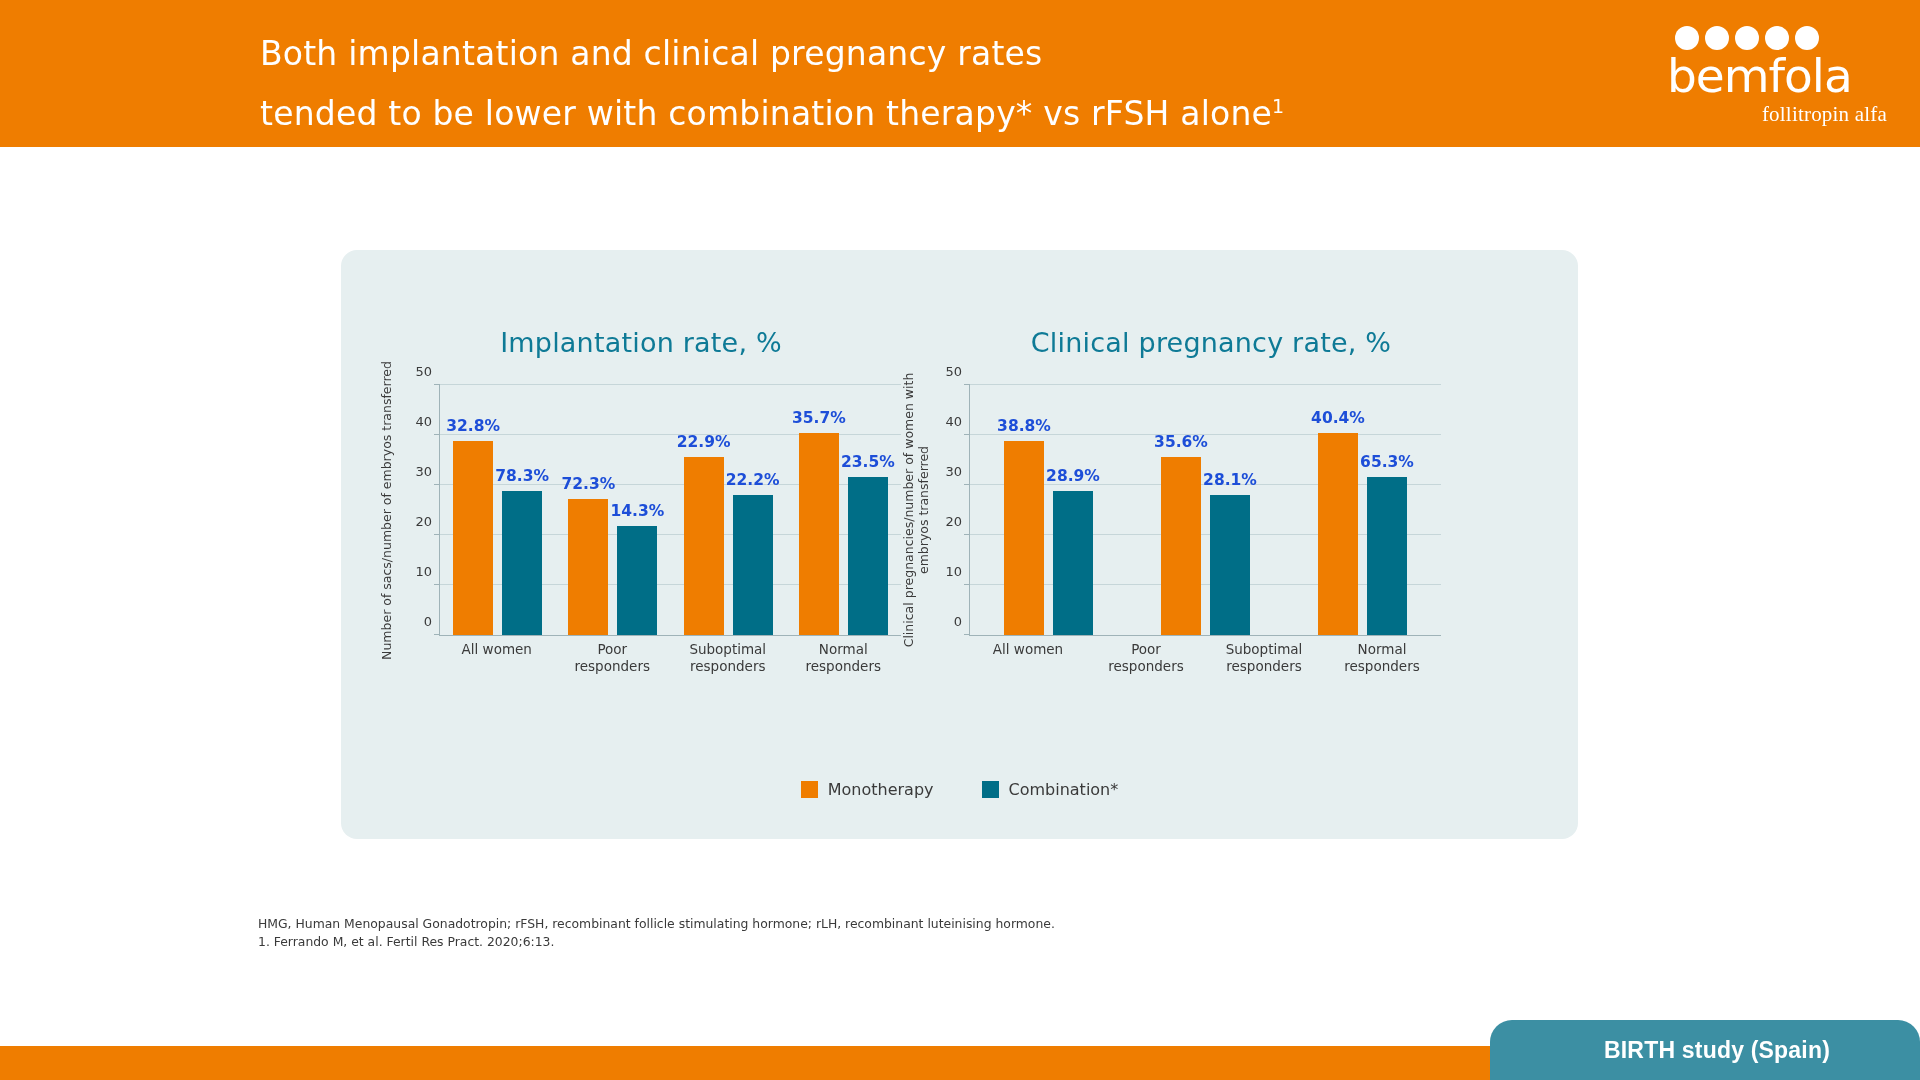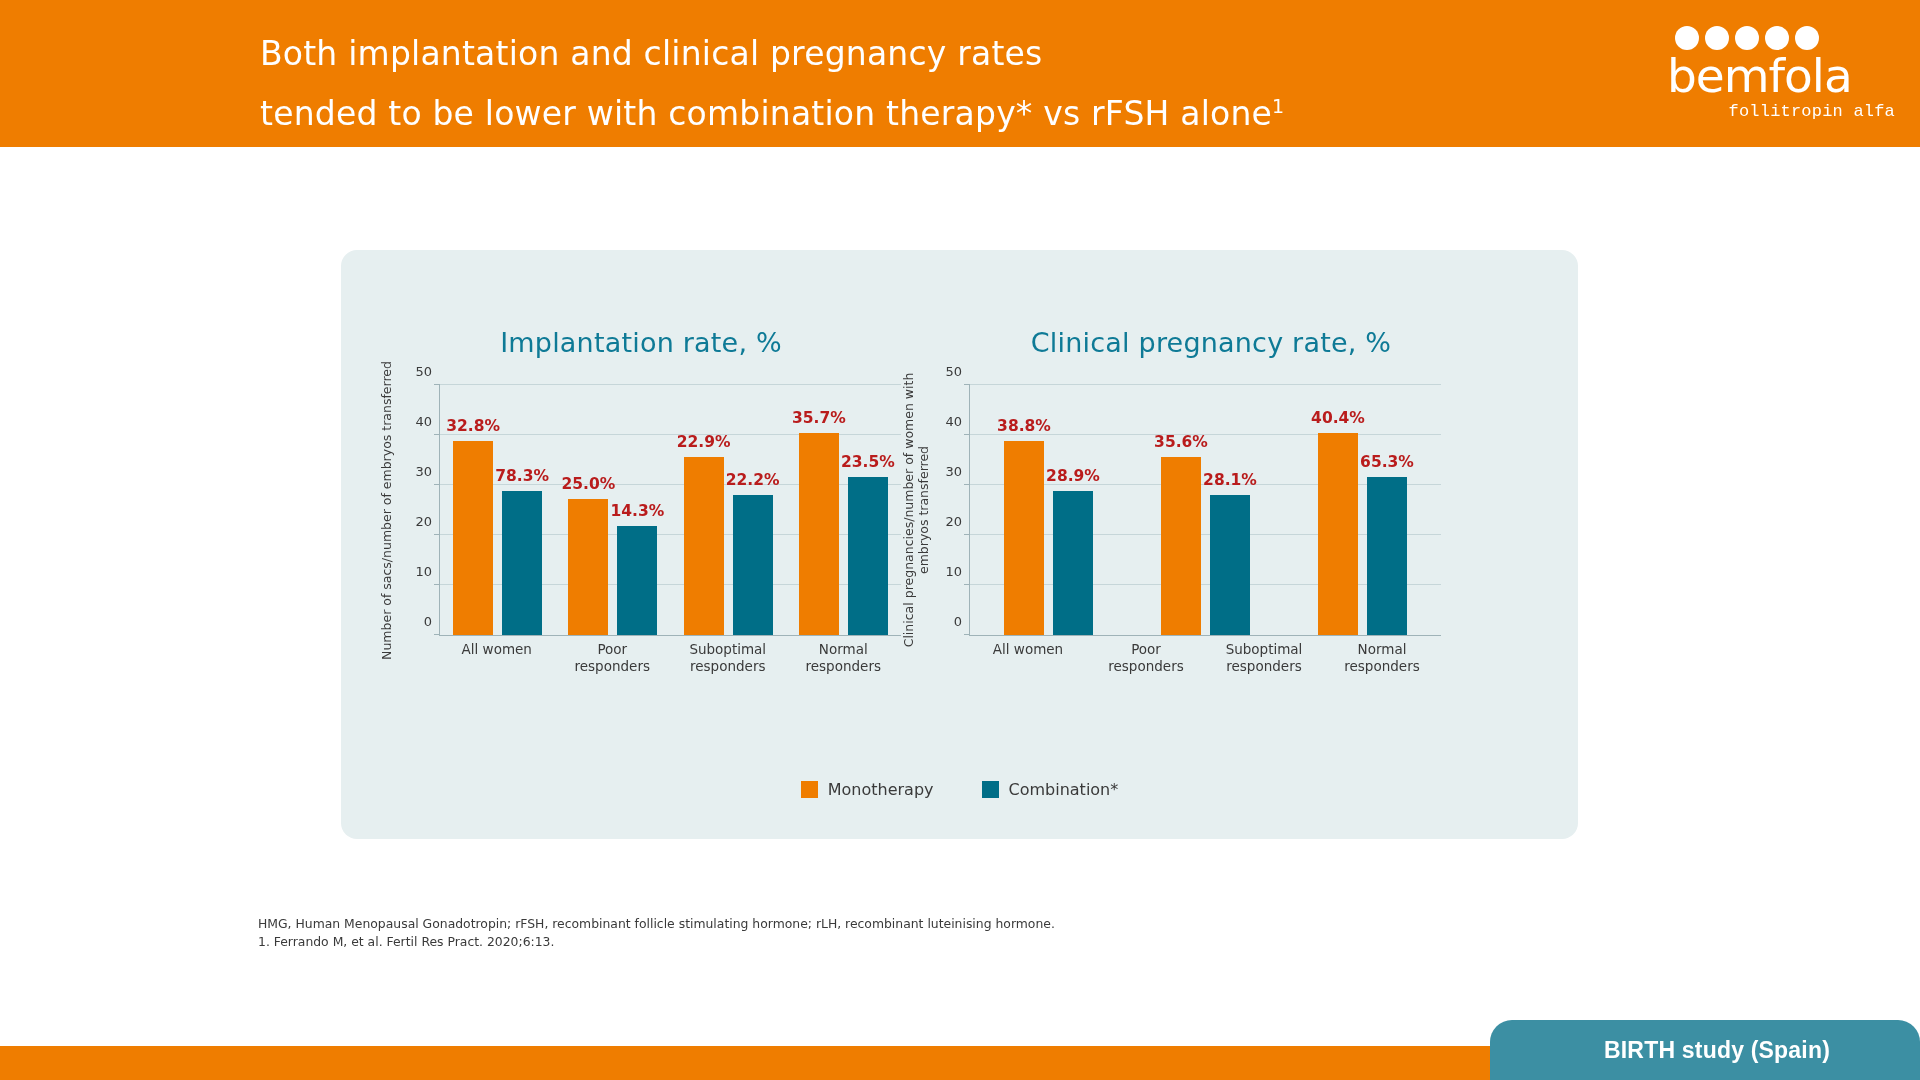--- a/index.html
+++ b/index.html
@@ -35,23 +35,23 @@
   .logo-dots span{
     display:block;width:24px;height:24px;border-radius:50%;background:#ffffff;
   }
   .logo-word{
     position:absolute;left:22px;top:28px;
     color:#ffffff;font-size:47px;line-height:52px;font-weight:400;
     letter-spacing:-1px;
     font-family:"DejaVu Sans", sans-serif;
   }
   .logo-sub{
-    position:absolute;left:32px;top:80px;width:218px;text-align:right;
-    color:#ffffff;font-size:17px;letter-spacing:.2px;
-    font-family:Liberation Mono, monospace;
+    position:absolute;left:24px;top:80px;width:218px;text-align:right;
+    color:#ffffff;font-size:21px;letter-spacing:.2px;
+    font-family:Liberation Serif, serif;
   }
 
   
   .panel{
     position:absolute;left:341px;top:250px;width:1237px;height:589px;
     background:#E6EFF0;border-radius:16px;
   }
 
   .chart-title{
     position:absolute;top:77px;
@@ -103,21 +103,21 @@
   .group{
     position:relative;height:100%;flex:1;
     display:flex;justify-content:center;align-items:flex-end;gap:9px;
   }
   .bar{
     position:relative;width:40px;
   }
   .bar .fill{position:absolute;left:0;right:0;bottom:0;}
   .bar .vlabel{
     position:absolute;left:50%;transform:translateX(-50%);
-    white-space:nowrap;font-size:15.5px;font-weight:bold;color:#b91c1c;
+    white-space:nowrap;font-size:15.5px;font-weight:bold;color:#1d4ed8;
     font-family:"DejaVu Sans", sans-serif;
     margin-top:45px;
   }
 
   .xlabels{
     position:absolute;left:58px;right:0;top:256px;
     display:flex;justify-content:space-around;
   }
   .xlabels .xl{
     flex:1;text-align:center;font-size:13.5px;line-height:17px;color:#3A3A3A;
@@ -213,21 +213,21 @@
               <div class="vlabel" style="bottom: 200px;">32.8%</div>
             </div>
             <div class="bar">
               <div class="fill" style="height: 144.5px; background: rgb(0, 110, 135);"></div>
               <div class="vlabel" style="bottom: 150.5px;">78.3%</div>
             </div>
           </div>
           <div class="group">
             <div class="bar">
               <div class="fill" style="height: 136.5px; background: rgb(239, 125, 0);"></div>
-              <div class="vlabel" style="bottom: 142.5px;">25.0%</div>
+              <div class="vlabel" style="bottom: 142.5px;">72.3%</div>
             </div>
             <div class="bar">
               <div class="fill" style="height: 109.5px; background: rgb(0, 110, 135);"></div>
               <div class="vlabel" style="bottom: 115.5px;">14.3%</div>
             </div>
           </div>
           <div class="group">
             <div class="bar">
               <div class="fill" style="height: 178px; background: rgb(239, 125, 0);"></div>
               <div class="vlabel" style="bottom: 184px;">22.9%</div>

